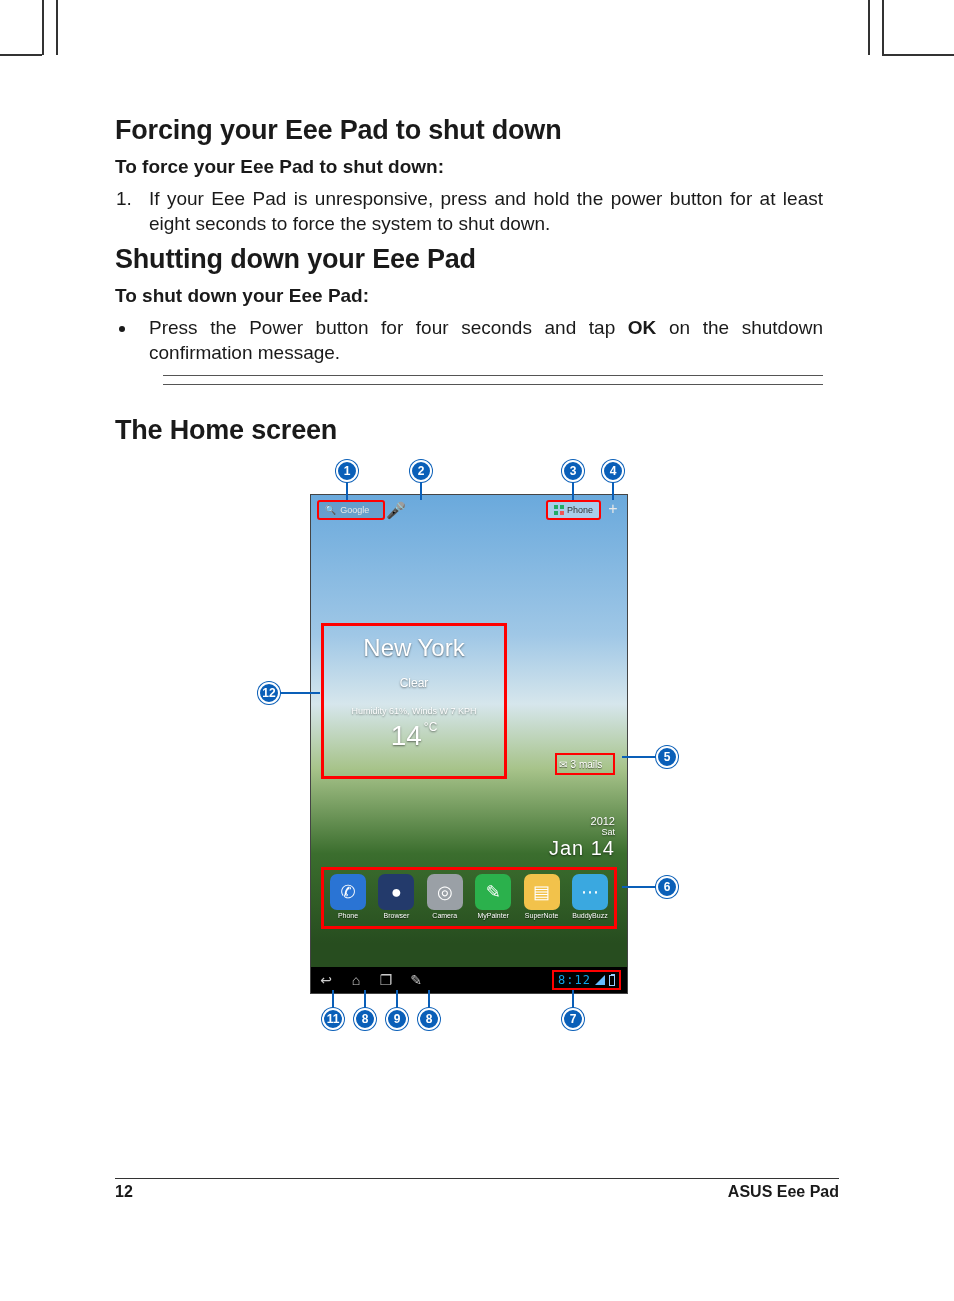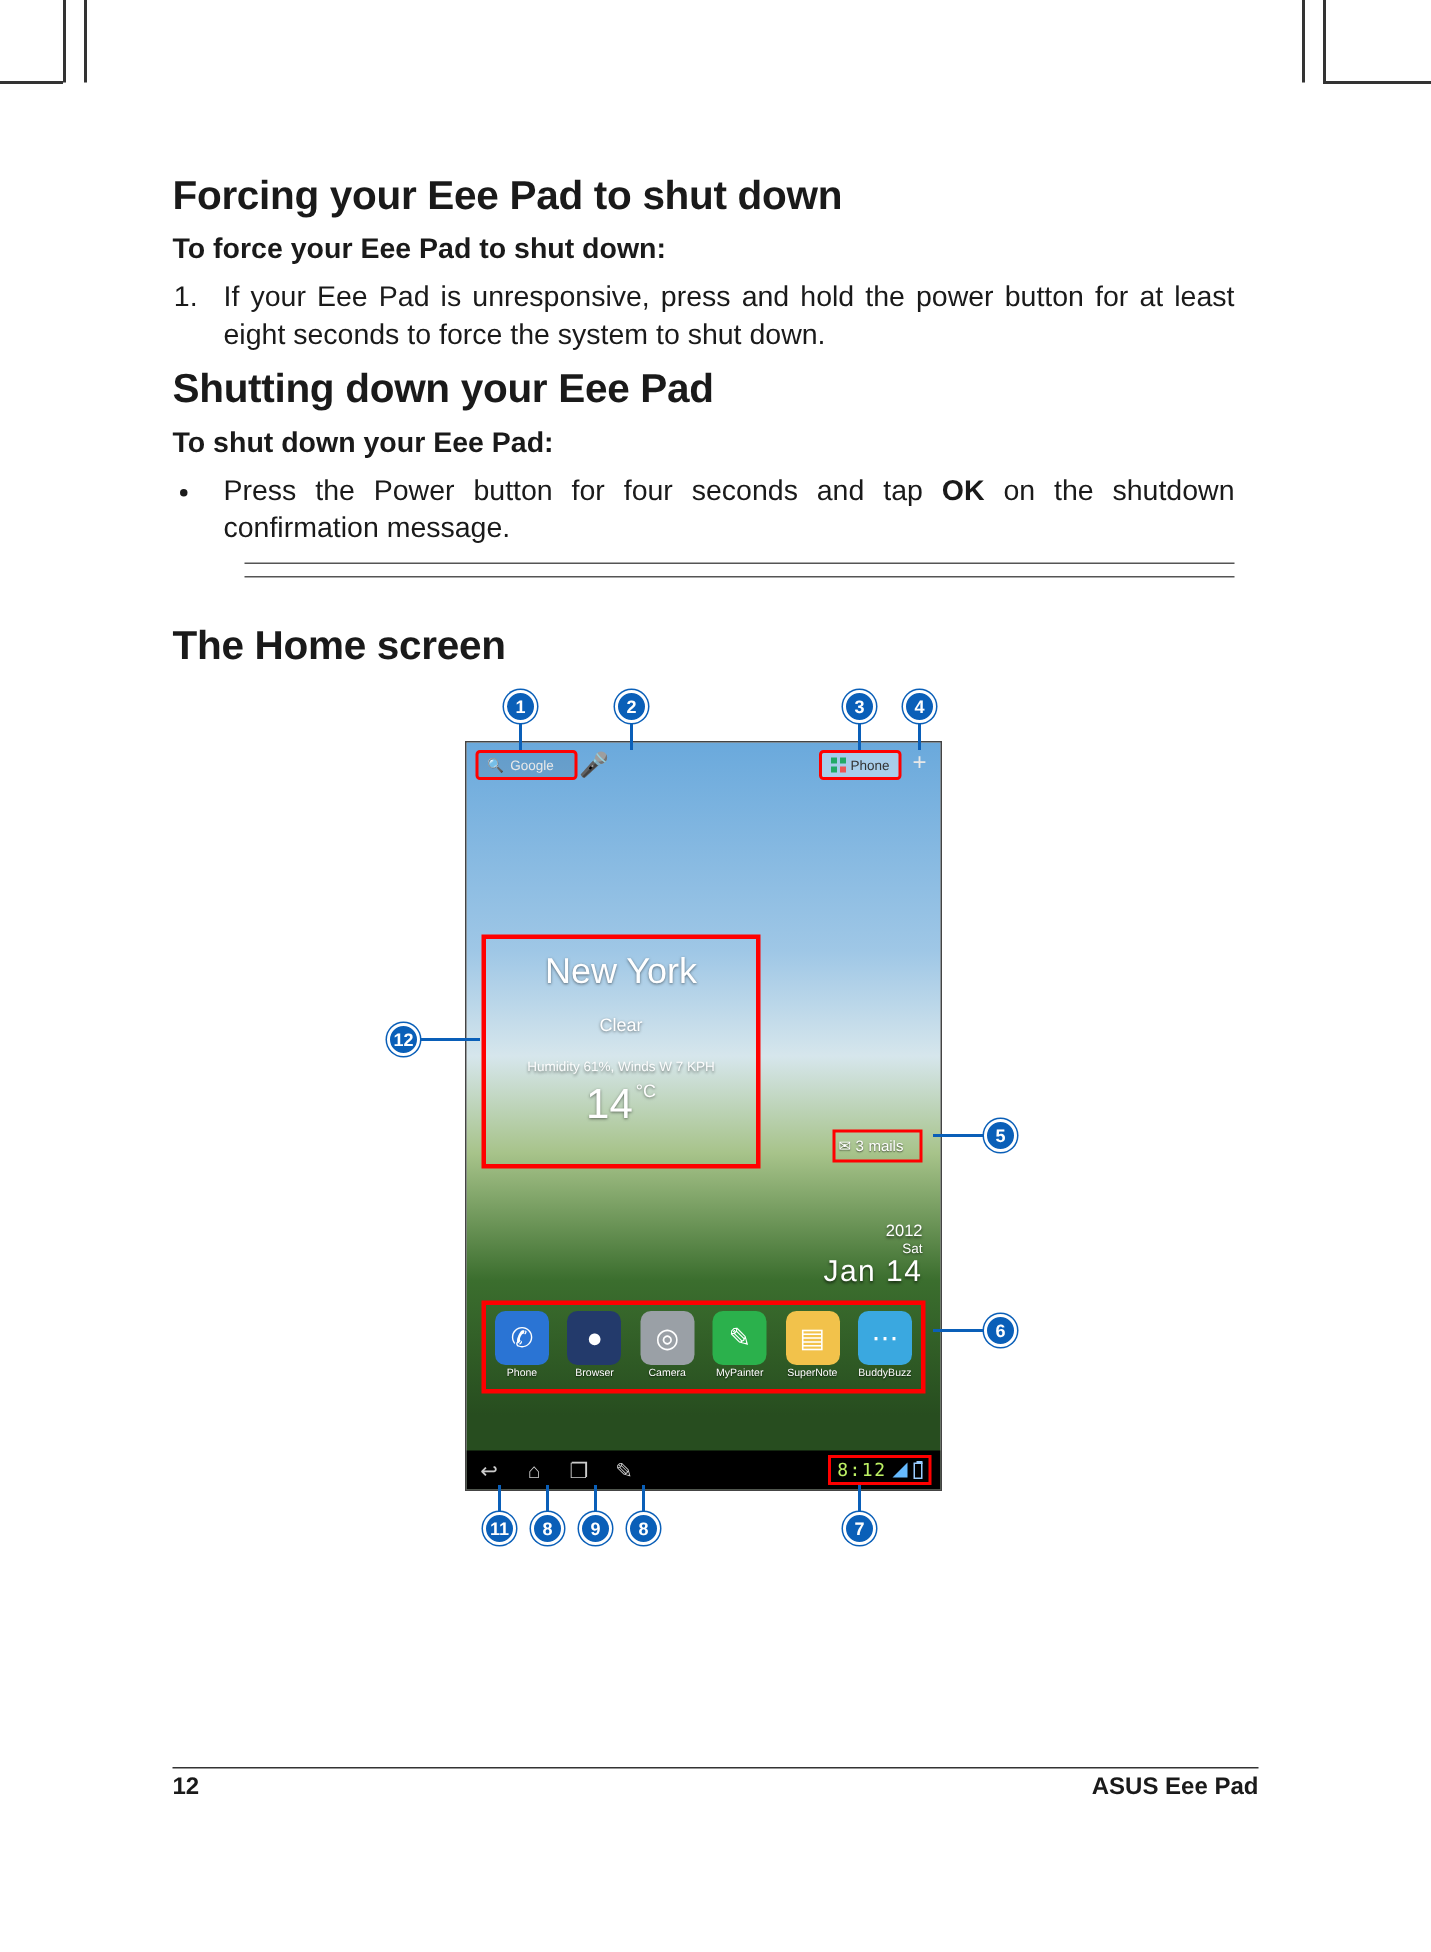--- a/index.html
+++ b/index.html
@@ -60,21 +60,21 @@
   .mails { position:absolute; right:12px; top:258px; width:60px; height:22px; border:2px solid #f00; display:flex; align-items:center; gap:3px; font-size:10px; color:#fff; text-shadow:0 1px 1px rgba(0,0,0,.6); padding:0 2px;}
   .date { position:absolute; right:12px; top:320px; color:#fff; text-shadow:0 1px 2px rgba(0,0,0,.6); text-align:right; font-size:11px; }
   .date .big { font-size:20px; font-weight:300; letter-spacing:1px; }
   .dock { position:absolute; left:10px; right:10px; top:372px; height:62px; border:3px solid #f00; display:flex; justify-content:space-between; align-items:flex-start; padding:4px 2px 0; }
   .app { width:44px; text-align:center; }
   .app .ic { width:36px; height:36px; margin:0 auto; border-radius:7px; display:flex; align-items:center; justify-content:center; font-size:18px; color:#fff; }
   .app .lbl { font-size:7px; color:#fff; text-shadow:0 1px 1px rgba(0,0,0,.7); margin-top:2px; }
   .navbar { position:absolute; left:0; right:0; bottom:0; height:26px; background:#000; display:flex; align-items:center; padding:0 6px; gap:12px; color:#ccc; font-size:14px; }
   .navbar .nav-ic { width:18px; text-align:center; }
   .navfill { flex:1; }
-  .status { border:2px solid #f00; padding:1px 4px; display:flex; align-items:center; gap:4px; font-family:monospace; font-size:12px; letter-spacing:1px; color:#bef264; }
+  .status { border:2px solid #f00; padding:1px 4px; display:flex; align-items:center; gap:4px; font-family:monospace; font-size:12px; letter-spacing:1px; color:#0ea5e9; }
   .sig { width:0; height:0; border-left:10px solid transparent; border-bottom:10px solid #6bf; }
   .batt { width:6px; height:11px; border:1px solid #9cf; position:relative; }
   .batt::before { content:""; position:absolute; top:-2px; left:1px; width:4px; height:2px; background:#9cf; }
 
   .footer { position: absolute; left: 115px; right: 115px; bottom: 100px; }
   .footer hr { border:none; border-top: 1.5px solid #333; }
   .footer-row { display:flex; justify-content:space-between; font-size:16px; font-weight:700; margin-top:4px; }
 </style>
 </head>
 <body>

